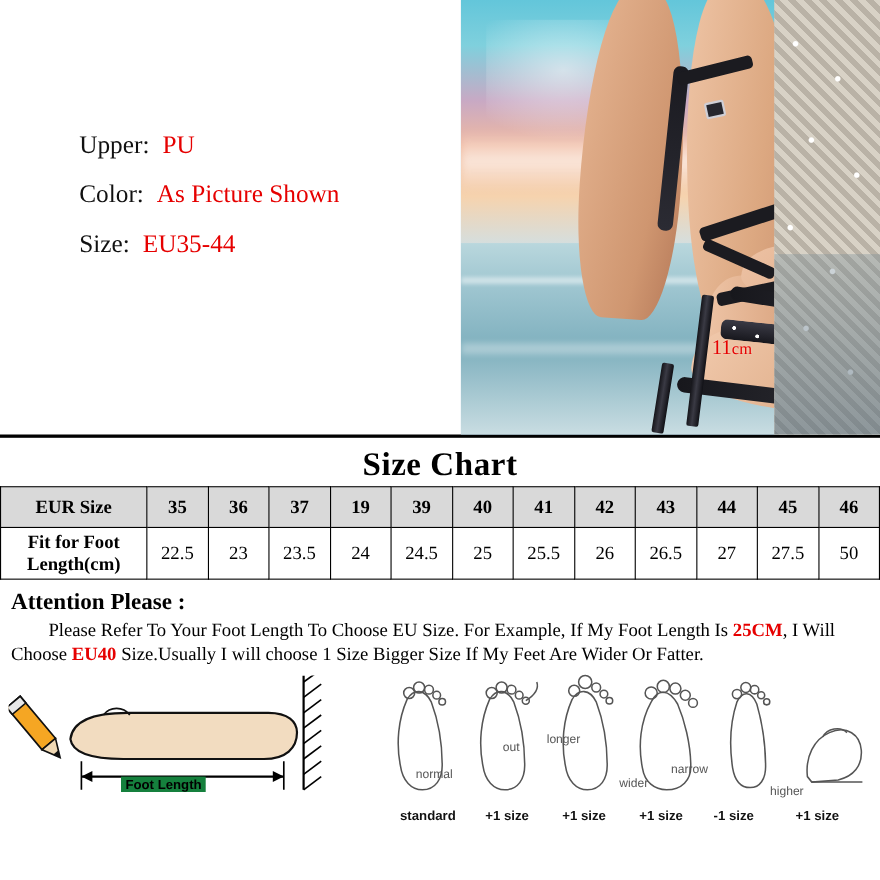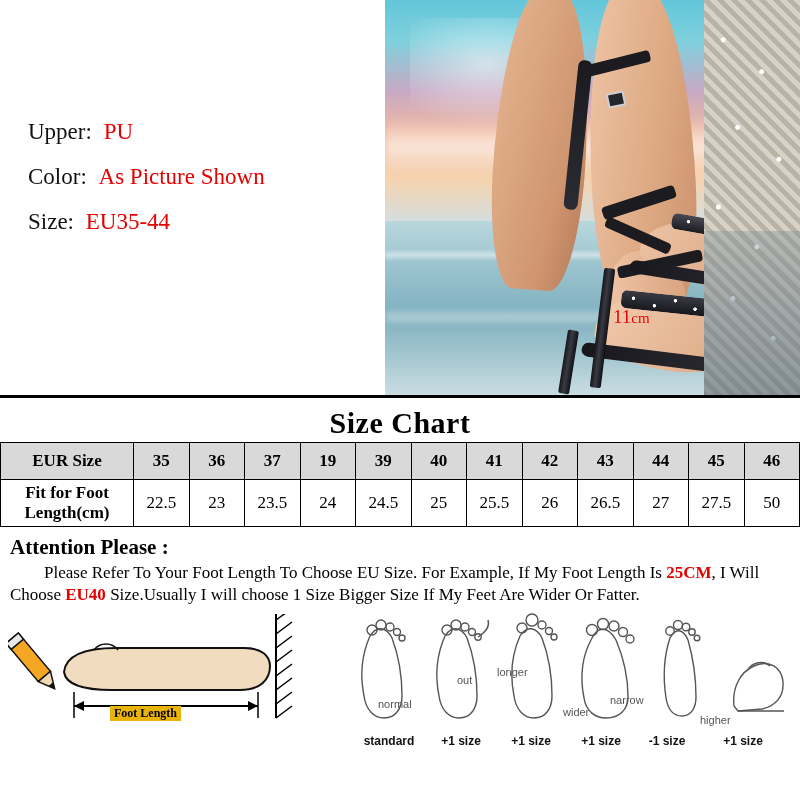--- a/index.html
+++ b/index.html
@@ -14,22 +14,23 @@
   
   .top{
     position:relative;
     height:398px;
     display:flex;
     border-bottom:3px solid #000;
     box-sizing:border-box;
   }
   .spec-panel{
     width:385px;
-    padding:120px 0 0 28px;
+    padding:120px 0 0 38px;
     box-sizing:border-box;
+    margin-left:34px;
   }
   .spec-row{
     font-size:23px;
     line-height:1.0;
     margin-bottom:22px;
     white-space:nowrap;
   }
   .spec-label{color:#111;}
   .spec-value{color:#e60000;margin-left:6px;}
   .spec-value.dark{color:#111;}
@@ -359,21 +360,21 @@
 
       <path d="M56 58 C58 40 80 34 108 34 L236 34 C254 34 262 42 262 52 C262 66 252 76 232 76 L104 76 C78 76 58 72 56 58 Z" fill="#f2dcc0" stroke="#111" stroke-width="2"></path>
       <path d="M86 36 C92 28 104 28 110 36" fill="none" stroke="#111" stroke-width="1.5"></path>
 
       <line x1="66" y1="92" x2="250" y2="92" stroke="#000" stroke-width="2"></line>
       <polygon points="66,92 76,87 76,97" fill="#000"></polygon>
       <polygon points="250,92 240,87 240,97" fill="#000"></polygon>
       <line x1="66" y1="78" x2="66" y2="104" stroke="#000" stroke-width="1.5"></line>
       <line x1="250" y1="78" x2="250" y2="104" stroke="#000" stroke-width="1.5"></line>
     </svg>
-    <div style="position:absolute;left:110px;top:96px;font-size:12px;font-weight:bold;font-family:Liberation Serif, serif;background:#eab308;padding:0 4px;">Foot Length</div>
+    <div style="position:absolute;left:110px;top:96px;font-size:12px;font-weight:bold;font-family:Liberation Sans, sans-serif;background:#15803d;padding:0 4px;">Foot Length</div>
 
     <svg class="feet-icons" viewBox="0 0 440 136">
       <g stroke="#555" stroke-width="1.4" fill="none">
 
         <path d="M18 26 C10 44 8 66 12 86 C14 100 22 108 32 108 C44 108 50 98 50 86 C50 66 46 44 40 28 C34 16 24 16 18 26 Z"></path>
         <circle cx="20" cy="20" r="5"></circle>
           <circle cx="29" cy="15" r="5"></circle>
           <circle cx="38" cy="17" r="4"></circle>
           <circle cx="45" cy="22" r="3.5"></circle>
           <circle cx="50" cy="28" r="3"></circle>

